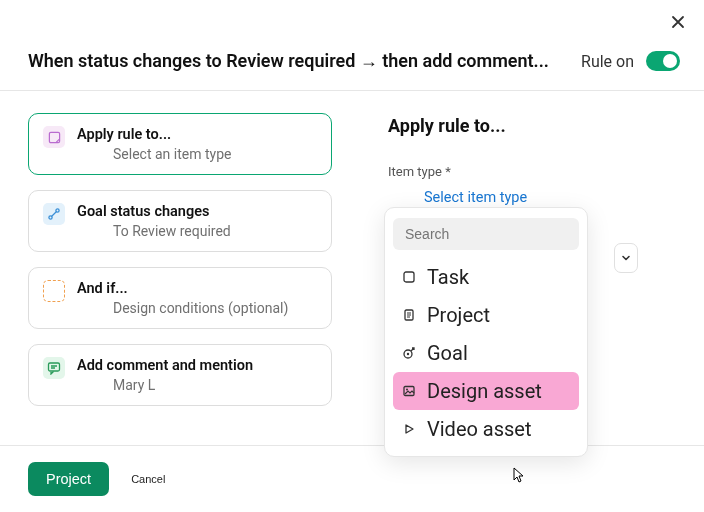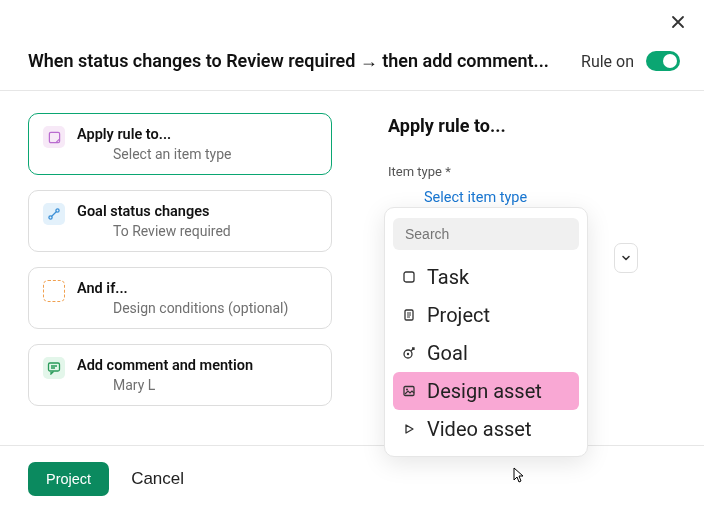--- a/index.html
+++ b/index.html
@@ -197,21 +197,21 @@
     border-radius: 7px;
     padding: 9px 18px;
     font-size: 14.5px;
     font-weight: 500;
     cursor: pointer;
   }
   .btn-link {
     background: none;
     border: none;
     color: #222;
-    font-size: 17px;
+    font-size: 11px;
     cursor: pointer;
   }
   .cursor-pointer {
     position: absolute;
     top: 258px;
     left: 124px;
     z-index: 20;
     color: #111;
   }
 </style>

